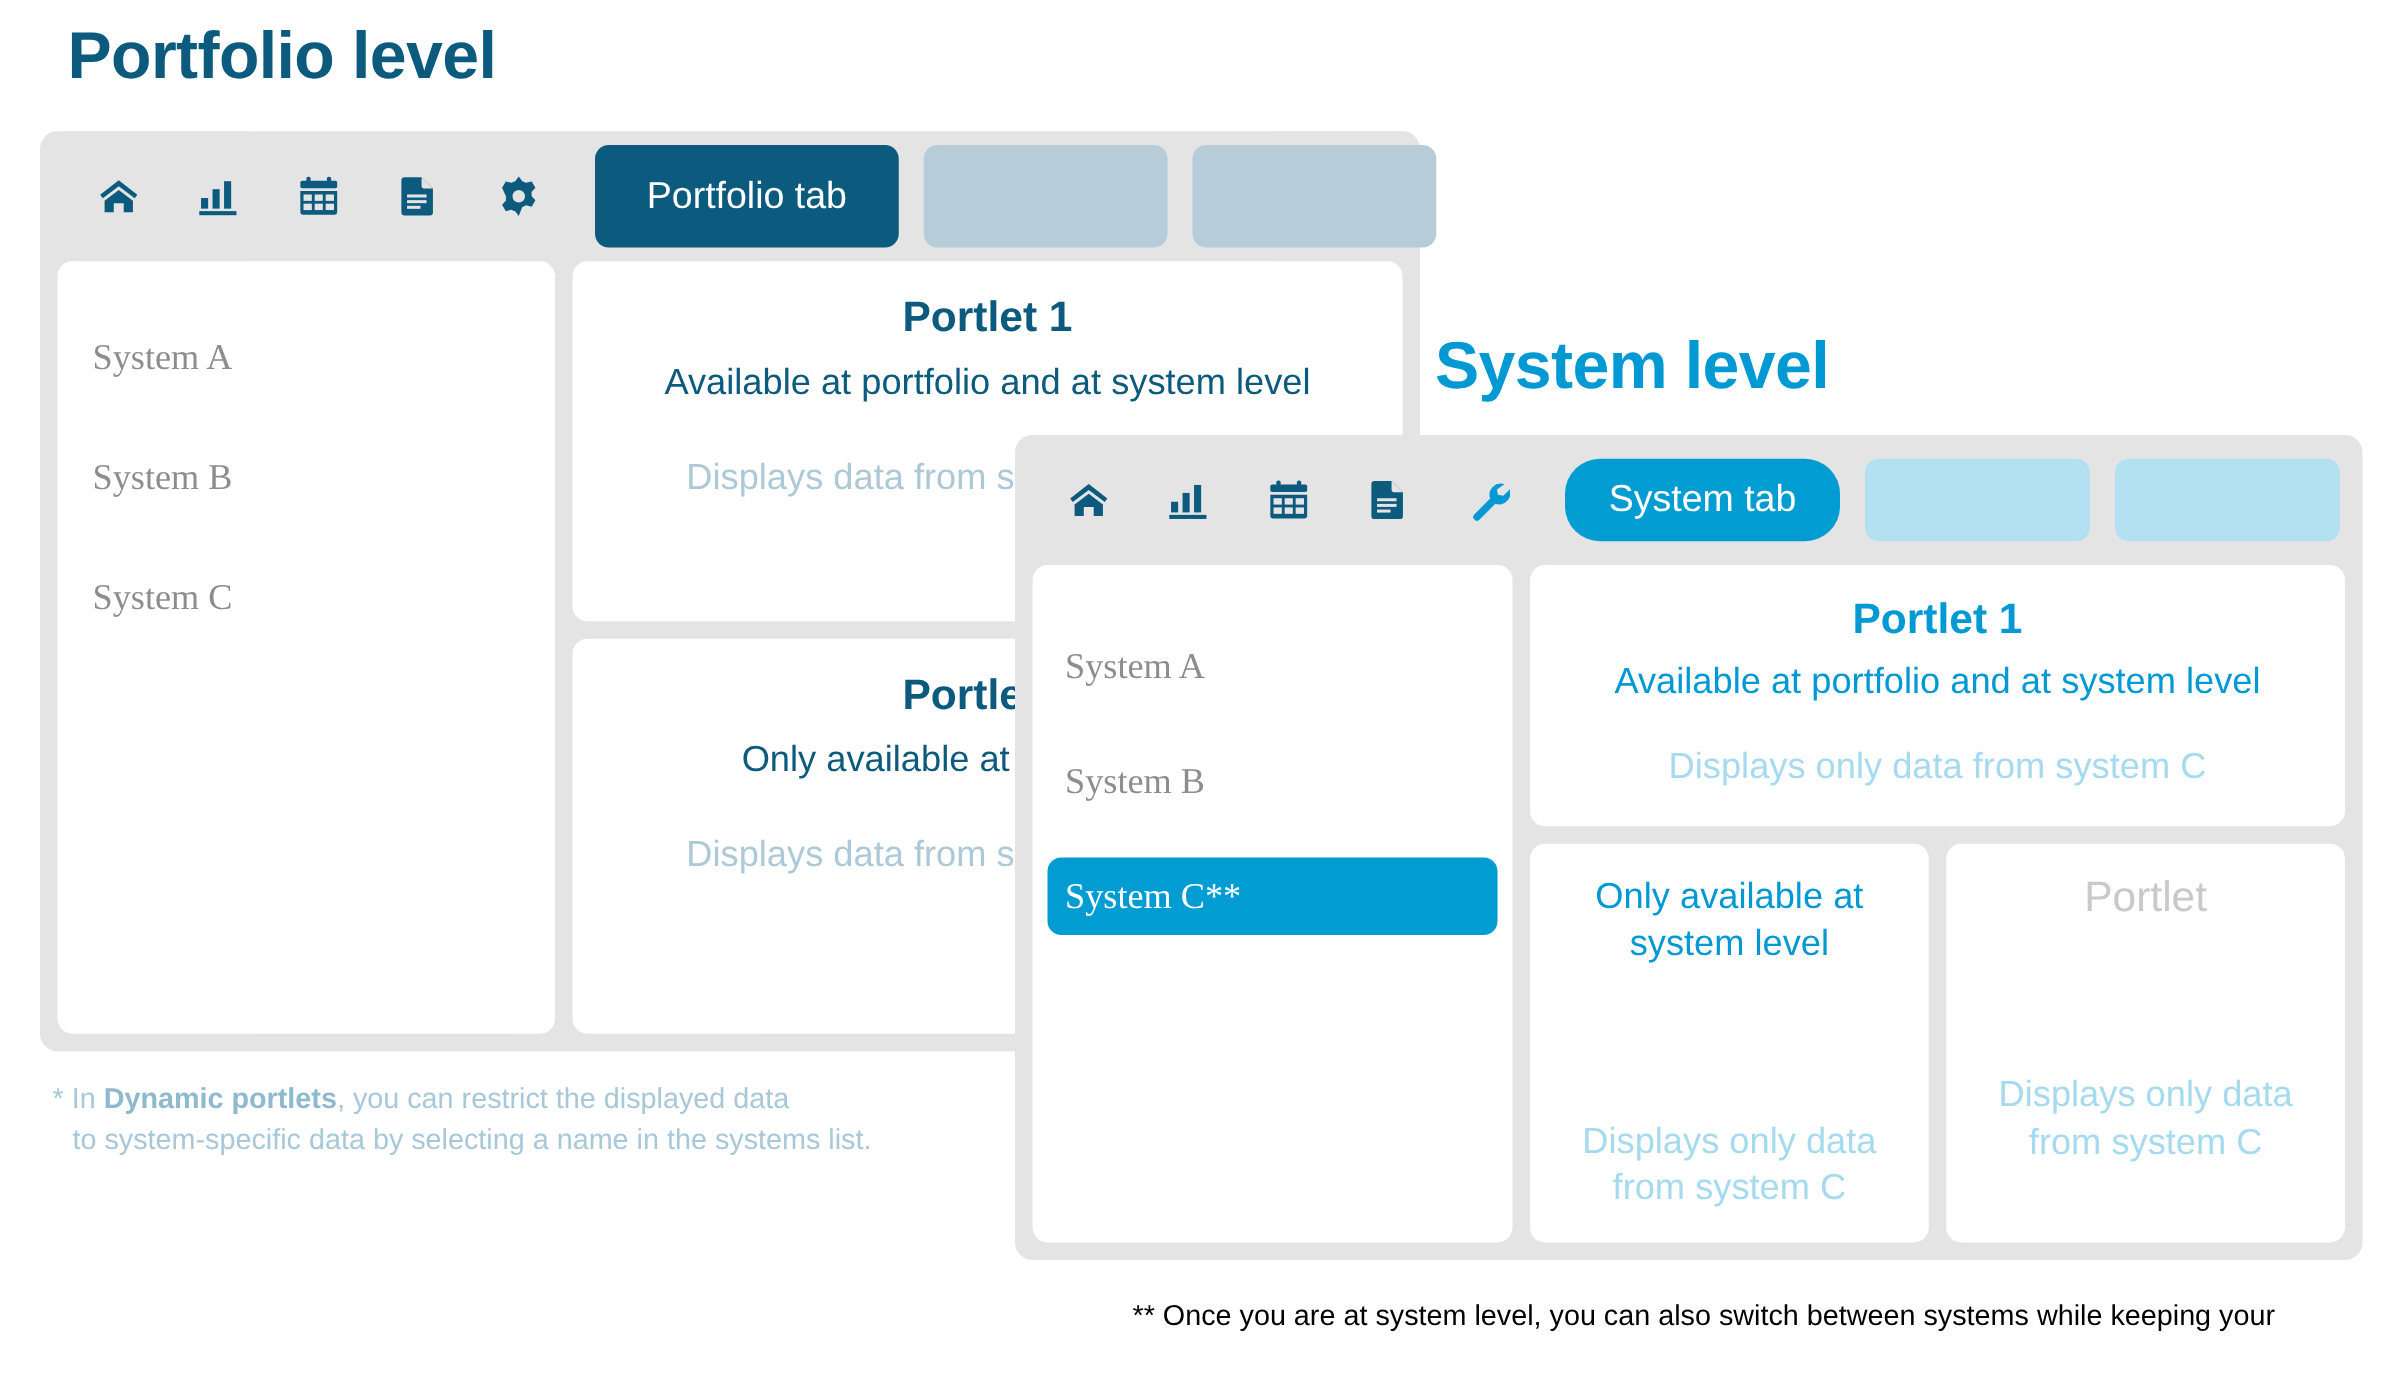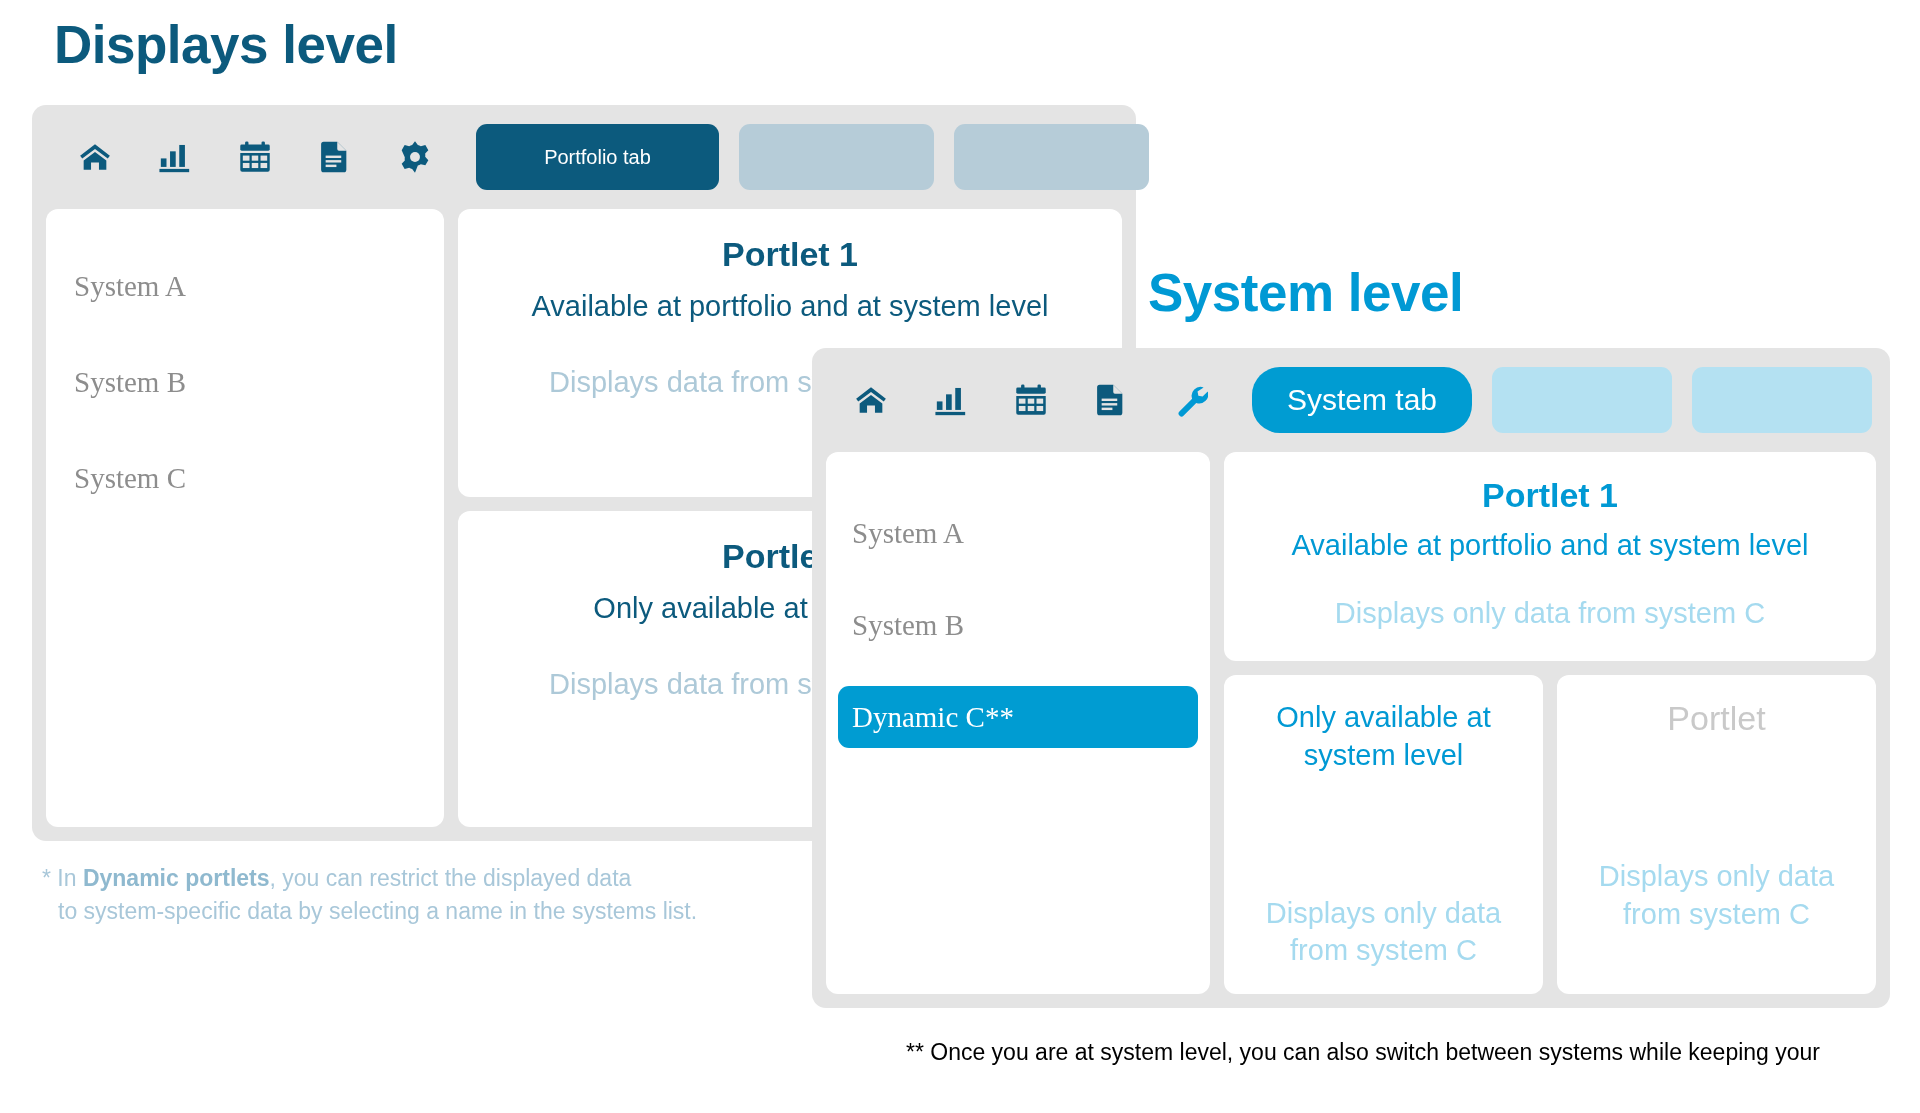--- a/index.html
+++ b/index.html
@@ -125,22 +125,22 @@
     height: 736px;
   }
   #portfolio-panel .toolbar {
     height: 104px;
     padding: 0 0 0 46px;
   }
   #portfolio-panel .icon-strip { gap: 46px; margin-right: 44px; }
   #portfolio-panel .tb-icon { width: 34px; height: 34px; color: #0c5a7d; }
   #portfolio-panel .tab-strip { gap: 20px; }
   #portfolio-panel .tab {
-    height: 66px;
-    font-size: 20px;
+    height: 82px;
+    font-size: 30px;
   }
   #portfolio-panel .tab.active {
     background: #0c5a7d;
     width: 243px;
   }
   #portfolio-panel .tab.ghost {
     background: #b6ccd8;
     width: 195px;
   }
   #portfolio-panel .panel-body {
@@ -249,21 +249,21 @@
     width: 1090px;
     font-size: 23px;
     color: #000000;
     text-align: center;
   }
   #system-footnote .ln { display: block; }
 </style>
 </head>
 <body>
 
-<div class="level-heading" id="portfolio-heading">Displays level</div>
+<div class="level-heading" id="portfolio-heading">Portfolio level</div>
 
 <div class="app-panel" id="portfolio-panel">
 
   <div class="toolbar">
 
     <div class="icon-strip">
       <span class="tb-icon">
         <svg viewBox="0 0 24 24" width="34" height="34" fill="currentColor">
           <path d="M12 3 1.5 11.2l1.5 1.9L12 6.3l9 6.8 1.5-1.9z"></path>
           <path d="M12 8.4 4 14.5V21h5.2v-5.1h5.6V21H20v-6.5z"></path>
@@ -410,21 +410,21 @@
       <div class="tab ghost"></div>
     </div>
 
   </div>
 
   <div class="panel-body">
 
     <div class="systems-card">
       <div class="system-item">System A</div>
       <div class="system-item">System B</div>
-      <div class="system-item selected">Dynamic C**</div>
+      <div class="system-item selected">System C**</div>
     </div>
 
     <div class="grid">
       <div class="row-top">
         <div class="portlet wide">
           <div class="portlet-title">Portlet 1</div>
           <div class="portlet-lead">Available at portfolio and at system level</div>
           <div class="portlet-note">Displays only data from system C</div>
         </div>
       </div>

